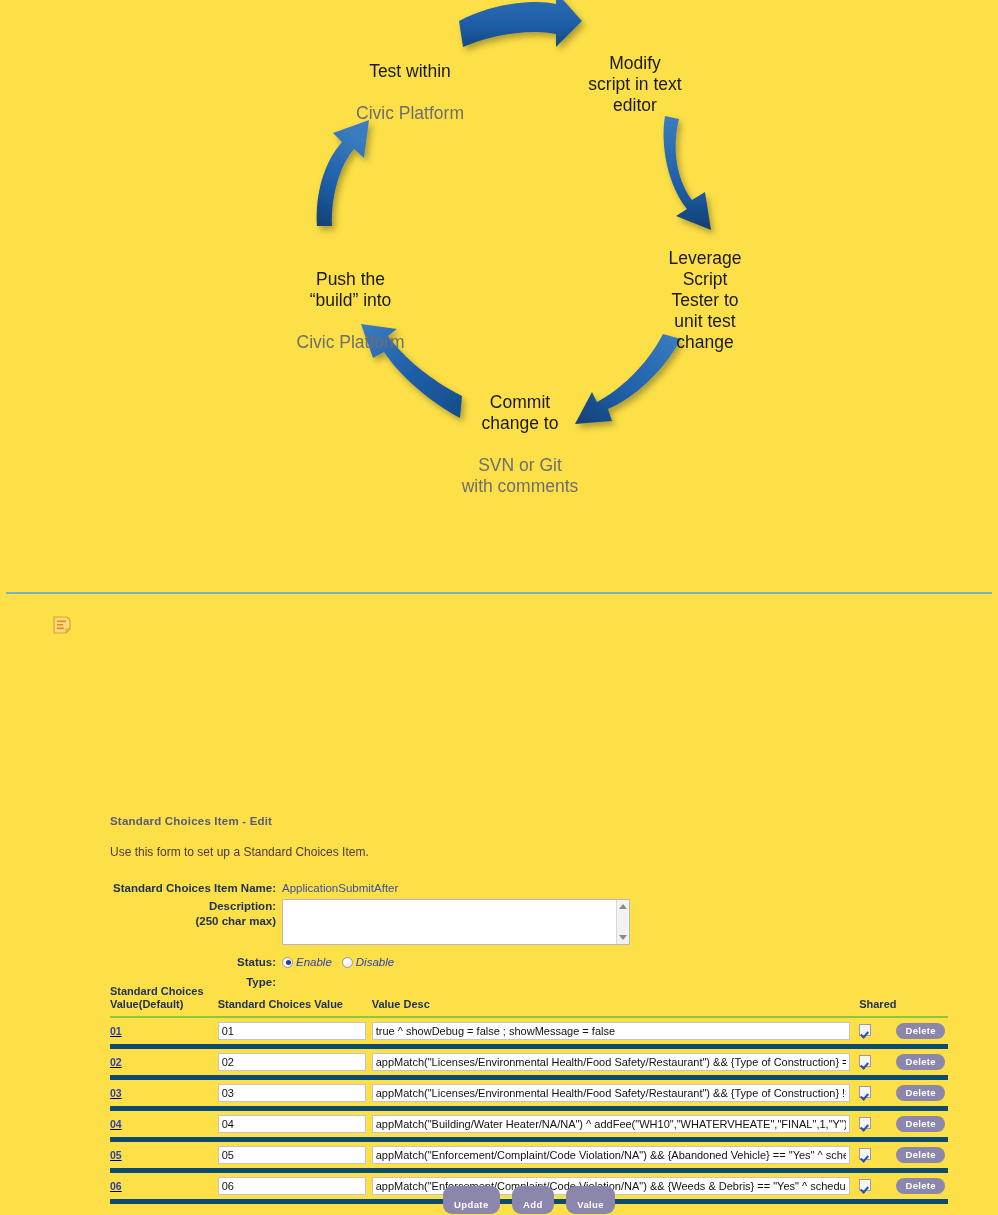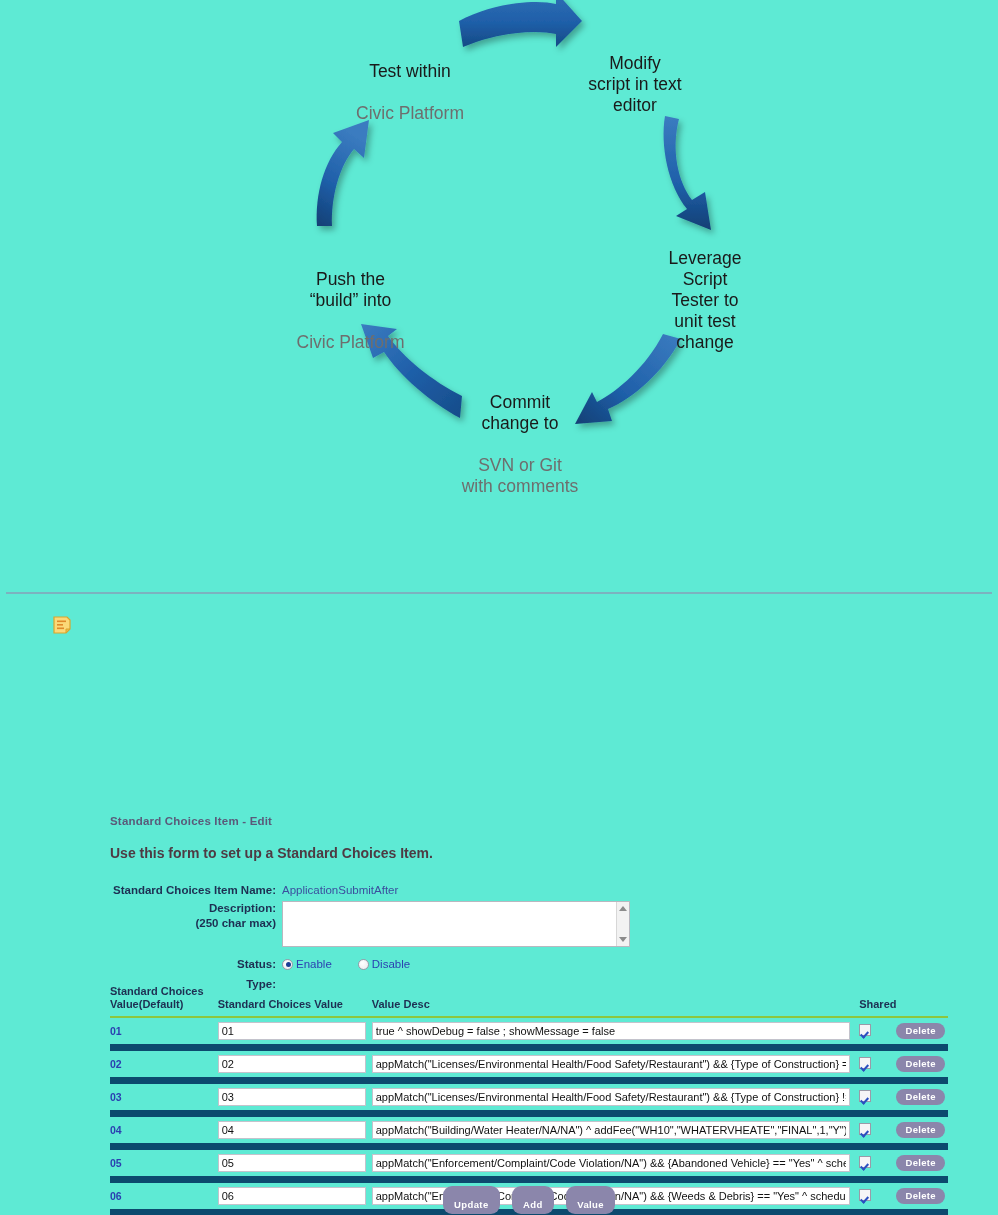--- a/index.html
+++ b/index.html
@@ -6,21 +6,21 @@
   html, body {
     margin: 0; padding: 0;
     background: #ffffff;
     font-family: "Liberation Sans", sans-serif;
   }
   #page {
     position: relative;
     width: 998px;
     height: 1215px;
     overflow: hidden;
-    background: #5eead4;
+    background: #fde047;
   }
 
   
   #cycle-diagram {
     position: absolute;
     left: 0; top: 0;
     width: 998px; height: 560px;
   }
   #cycle-svg { position: absolute; left: 0; top: 0; }
 
@@ -67,22 +67,22 @@
   .sc-title {
     font-family: "Liberation Sans", sans-serif;
     font-weight: bold;
     font-size: 11.5px;
     color: #5a5a7a;
     letter-spacing: .2px;
     margin: 0 0 18px 0;
   }
   .sc-instr {
     font-family: "Liberation Sans", sans-serif;
-    font-weight: bold;
-    font-size: 14px;
+    font-weight: normal;
+    font-size: 12px;
     color: #4e3a43;
     margin: 10px 0 22px 0;
   }
 
   .frm-row { display: flex; align-items: flex-start; margin-bottom: 3px; }
   .frm-label {
     width: 172px;
     text-align: right;
     padding-right: 6px;
     font-weight: bold;
@@ -116,21 +116,21 @@
   }
   .fake-scroll .arw {
     position: absolute; left: 2px;
     width: 0; height: 0;
     border-left: 4px solid transparent;
     border-right: 4px solid transparent;
   }
   .fake-scroll .arw.up   { top: 4px;  border-bottom: 5px solid #8b8b8b; }
   .fake-scroll .arw.down { bottom: 4px; border-top: 5px solid #8b8b8b; }
 
-  .radio-grp { display: flex; align-items: center; gap: 20px; padding-top: 1px; }
+  .radio-grp { display: flex; align-items: center; gap: 4px; padding-top: 1px; font-style: italic; }
   .radio-item { display: flex; align-items: center; gap: 3px; margin-right: 6px; }
   .radio-item span {
     font-size: 11.5px;
     color: #2b3fb0;
   }
   .radio-item span.dotted { border-bottom: 1px dotted #2b3fb0; }
   .rad {
     width: 11px; height: 11px;
     border-radius: 50%;
     border: 1px solid #9a9aa8;
@@ -162,22 +162,23 @@
     font-weight: bold;
     font-size: 11px;
     color: #1d2f52;
     padding: 0 0 5px 0;
     border-bottom: 2px solid #8cc63e;
     line-height: 13px;
   }
   #sc-table th.th-active { text-align: left; padding-left: 6px; }
   #sc-table td {
     padding: 4px 0;
-    border-bottom: 7px solid #0c4a6e;
+    border-bottom: 5px solid #0c4a6e;
     vertical-align: middle;
+    text-decoration: underline;
   }
   .col-def   { width: 113px; }
   .col-val   { width: 155px; }
   .col-desc  { width: 482px; }
   .col-act   { width: 36px; }
   .col-del   { width: 52px; }
 
   .row-link {
     color: #2b3fb0;
     font-size: 10.5px;

